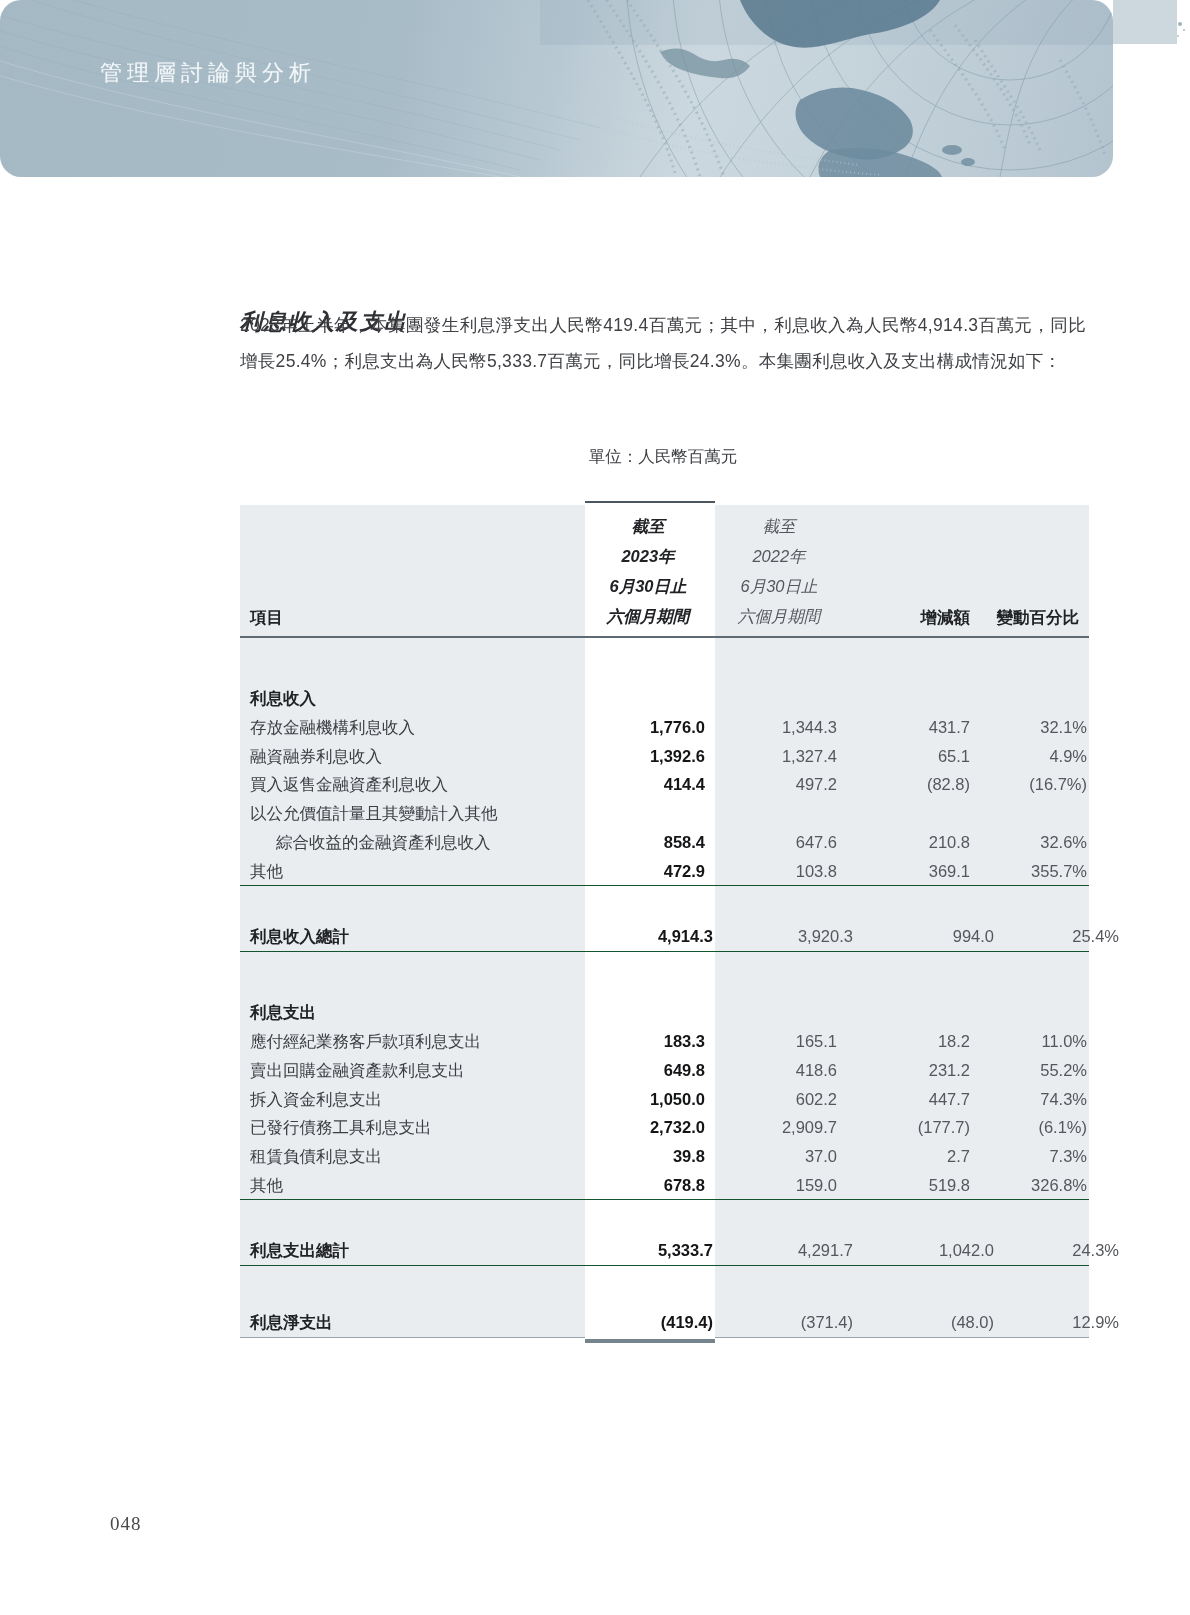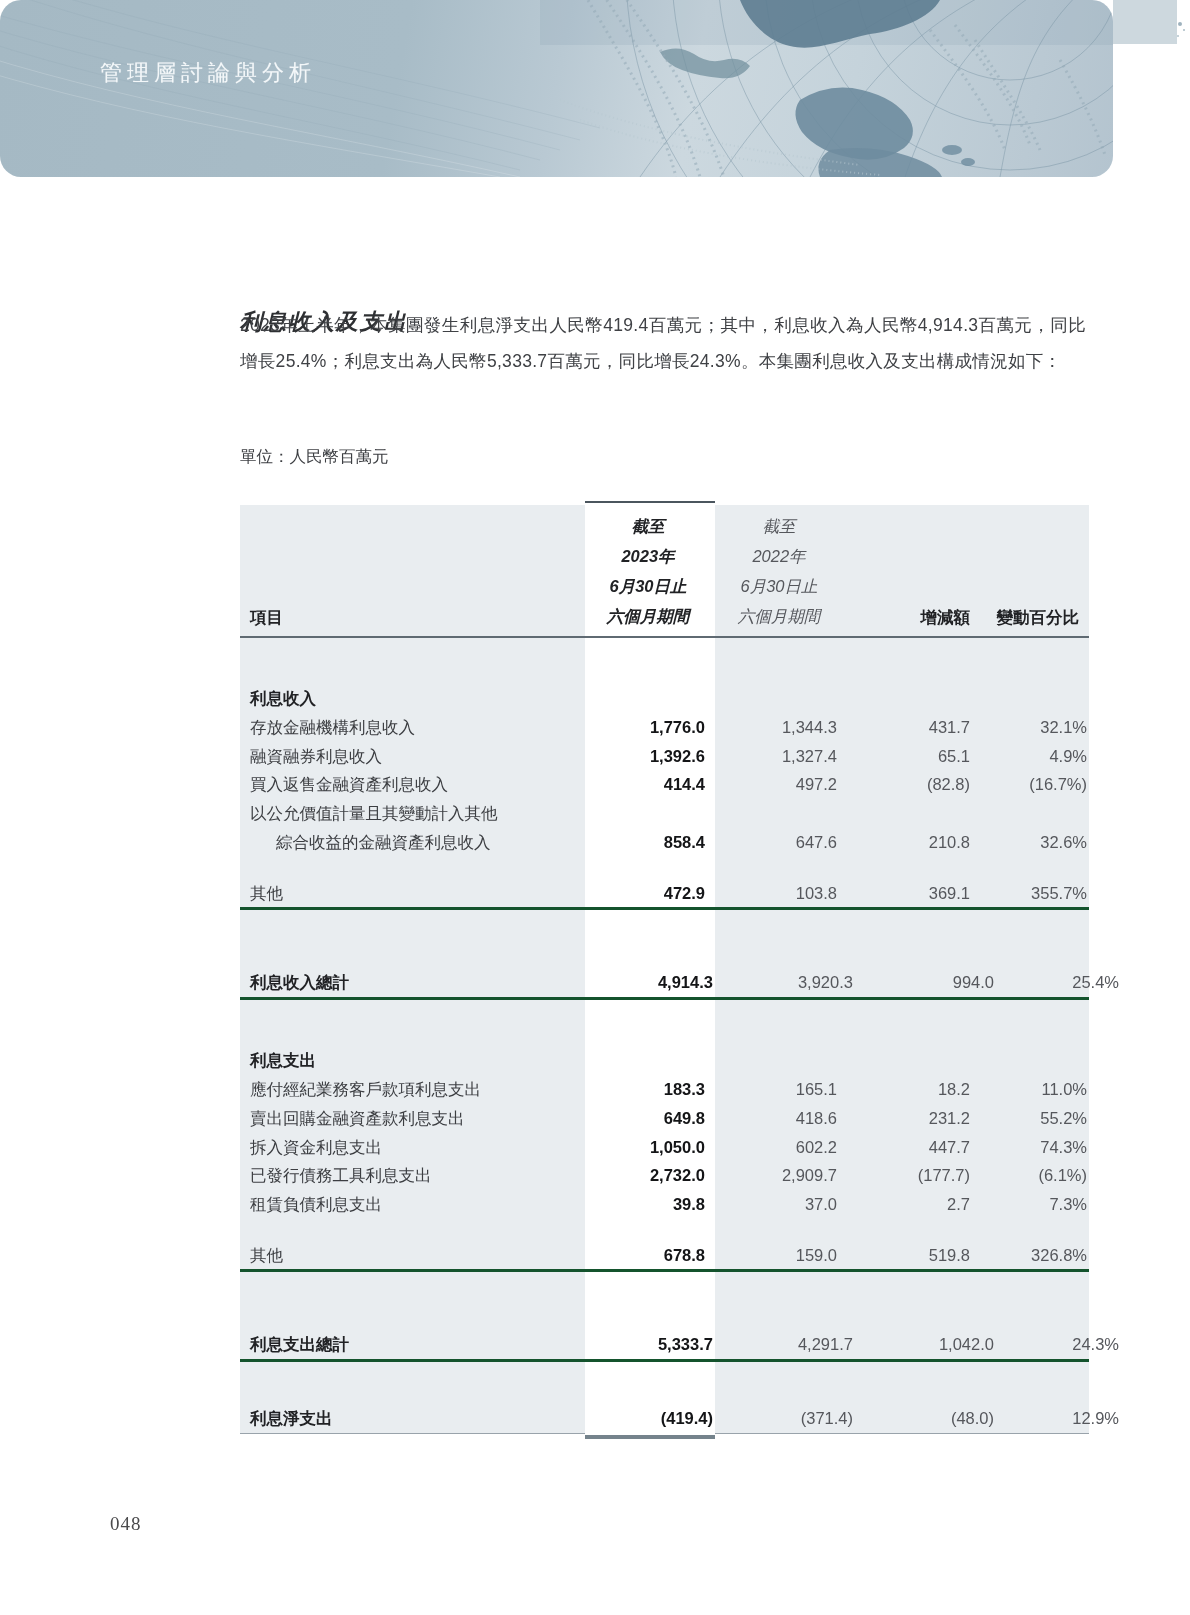--- a/index.html
+++ b/index.html
@@ -33,21 +33,21 @@
     position:absolute;top:263px;left:240px;
     font-family:"Liberation Serif", serif;font-style:italic;font-weight:600;
     font-size:22px;color:#2e3033;letter-spacing:2px;margin-top:44px;
   }
   .intro{
     position:absolute;top:308px;left:240px;width:846px;
     font-size:17.5px;line-height:35.8px;color:#3f4145;
     text-align:justify;letter-spacing:.3px;
   }
   .unit-label{
-    position:absolute;top:446px;left:240px;width:846px;text-align:left;
+    position:absolute;top:446px;left:240px;width:846px;text-align:center;
     font-size:16.5px;color:#3c3e42;
   }
 
   
   .itable{
     position:absolute;top:505px;left:240px;width:849px;
     background:#e9edf0;border-bottom:1px solid #99a3ab;
   }
   .hl-strip{
     position:absolute;left:345px;top:-4px;width:130px;height:calc(100% + 4px);
@@ -68,21 +68,21 @@
   .hc-pct{padding-right:10px;}
 
   .trow{height:28.71px;line-height:28.71px;font-size:16.5px;}
   .trow.h29{height:29px;line-height:29px;gap:8px;}
   .trow .c-label{padding-left:10px;color:#3c3e42;white-space:nowrap;}
   .trow .c-label.ind{padding-left:36px;}
   .trow.section .c-label,.trow.total .c-label{font-weight:700;color:#212225;}
   .trow .c-num{text-align:right;padding-right:10px;color:#55575c;white-space:nowrap;}
   .trow .c-2023{font-weight:700;color:#141517;}
   .trow .c-pct{padding-right:2px;}
-  .trow.sep{border-bottom:3px solid #14532d;margin-top:22px;}
+  .trow.sep{border-bottom:1px solid #14532d;}
   .spacer{position:relative;z-index:1;}
 
   .page-number{
     position:absolute;top:1513px;left:110px;
     font-family:"Liberation Serif", serif;font-size:19px;color:#4a4a4c;letter-spacing:1px;
   }
 </style>
 </head>
 <body>
 

